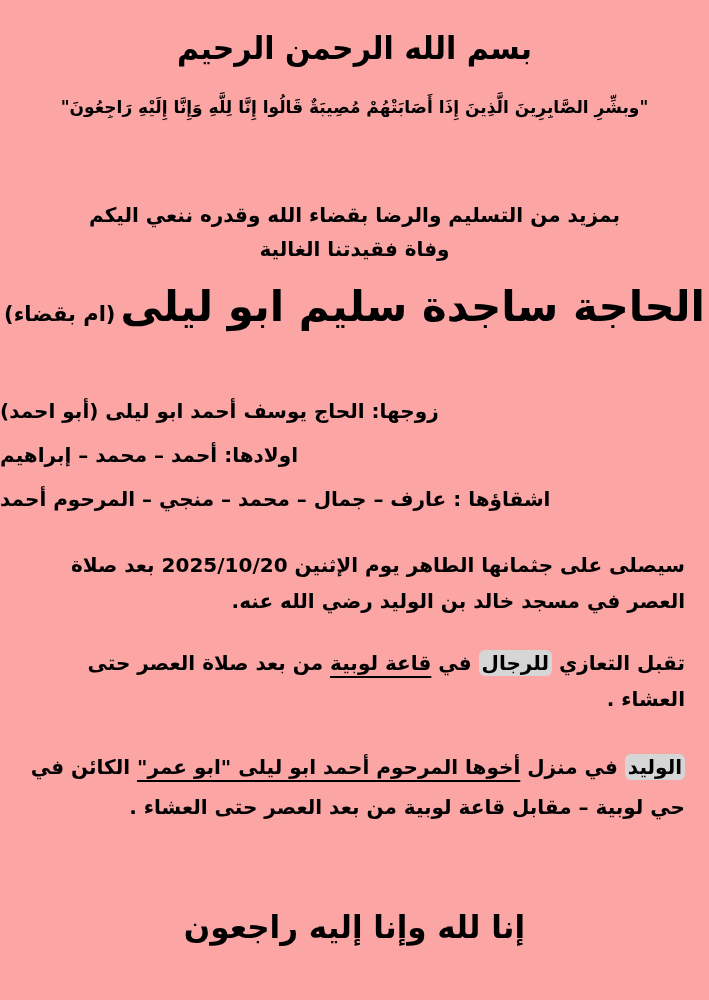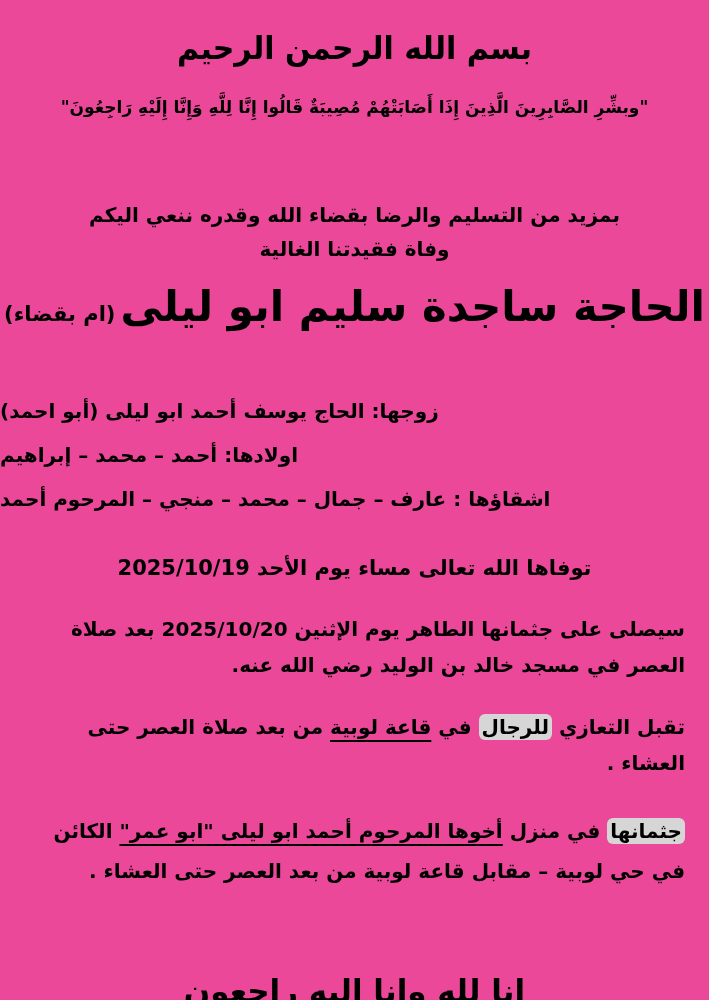--- a/index.html
+++ b/index.html
@@ -5,21 +5,21 @@
   html, body {
     margin: 0;
     padding: 0;
     background: #ffffff;
   }
   .page {
     position: relative;
     width: 709px;
     height: 1000px;
     margin: 0 auto;
-    background: #ec4899;
+    background: #fca5a5;
     color: #000000;
     direction: rtl;
     font-family: "DejaVu Sans", sans-serif;
     overflow: hidden;
   }
   .basmala {
     margin-top: 18px;
     text-align: center;
     font-size: 30px;
     font-weight: bold;
@@ -114,23 +114,22 @@
     <span class="name">الحاجة ساجدة سليم ابو ليلى</span>
     <span class="kunya">(ام بقضاء)</span>
   </div>
 
   <div class="family">
     <div>زوجها: الحاج يوسف أحمد ابو ليلى (أبو احمد)</div>
     <div>اولادها: أحمد – محمد – إبراهيم</div>
     <div>اشقاؤها : عارف – جمال – محمد – منجي – المرحوم أحمد</div>
   </div>
 
-  <div class="date-line">توفاها الله تعالى مساء يوم الأحد 2025/10/19</div>
 
   <div class="para">سيصلى على جثمانها الطاهر يوم الإثنين 2025/10/20 بعد صلاة العصر في مسجد خالد بن الوليد رضي الله عنه.</div>
 
   <div class="para"><span>تقبل التعازي </span><span class="hl">للرجال</span><span> في </span><span class="ul">قاعة لوبية</span><span> من بعد صلاة العصر حتى العشاء .</span></div>
 
-  <div class="para women"><span class="hl">جثمانها</span><span> في منزل </span><span class="ul">أخوها المرحوم أحمد ابو ليلى "ابو عمر"</span><span> الكائن في حي لوبية – مقابل قاعة لوبية من بعد العصر حتى العشاء .</span></div>
+  <div class="para women"><span class="hl">الوليد</span><span> في منزل </span><span class="ul">أخوها المرحوم أحمد ابو ليلى "ابو عمر"</span><span> الكائن في حي لوبية – مقابل قاعة لوبية من بعد العصر حتى العشاء .</span></div>
 
   <div class="closing">إنا لله وإنا إليه راجعون</div>
 
 </div>
 
 </body></html>

